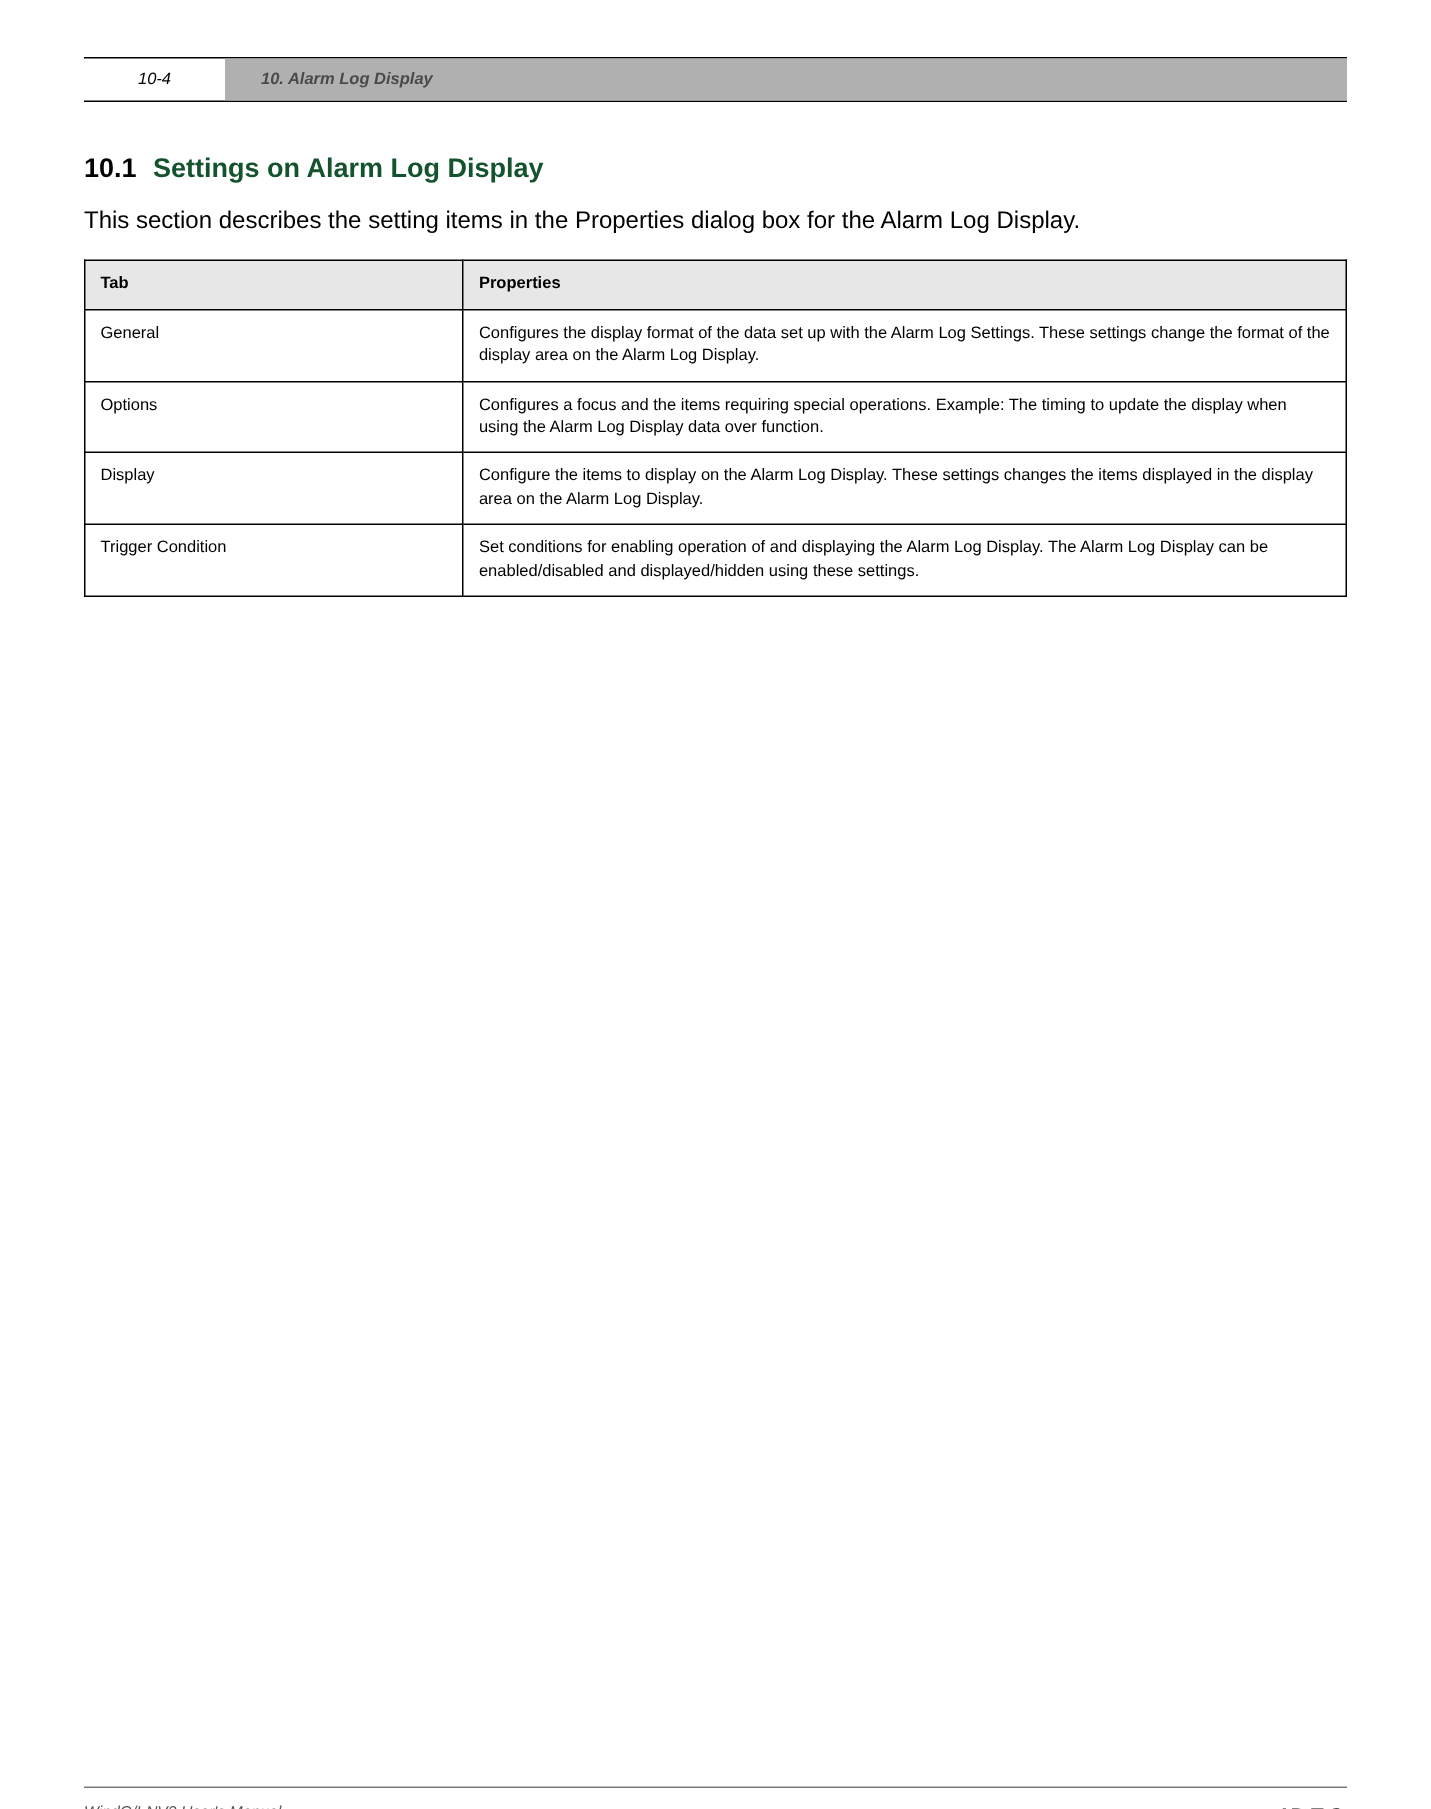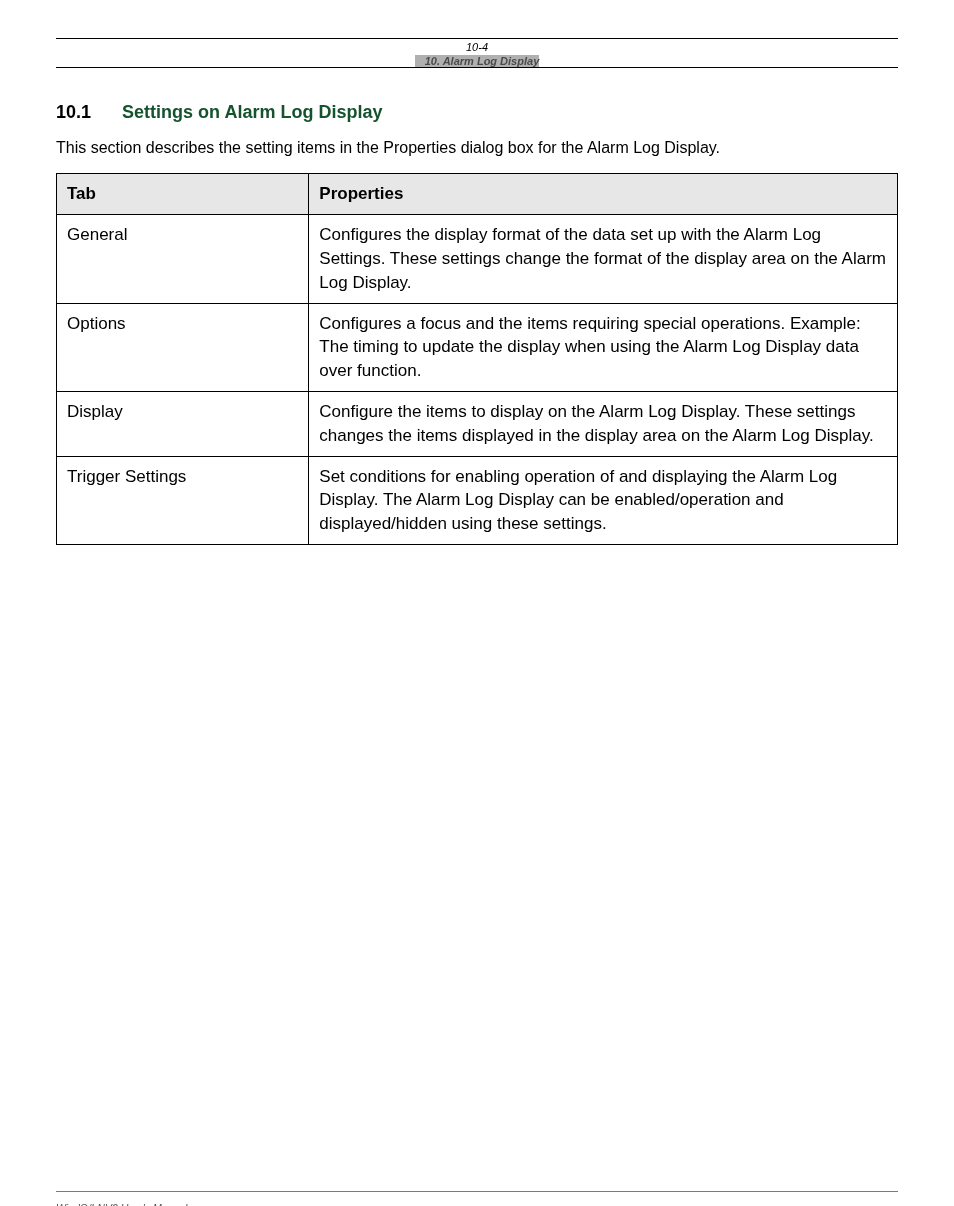--- a/index.html
+++ b/index.html
@@ -19,50 +19,49 @@
   }
   
   .header-bar {
     position: relative;
     height: 30px;
     margin-top: 38px;
     border-top: 1px solid #000;
     border-bottom: 1px solid #000;
     display: flex;
     align-items: center;
-    flex-direction: column;
   }
   .header-bar .page-num-box {
     width: 94px;
     height: 100%;
     display: flex;
     align-items: center;
     justify-content: center;
     font-size: 11px;
     font-style: italic;
     color: #000;
   }
   .header-bar .grey {
     flex: 1;
     height: 100%;
     background: #b0b0b0;
     display: flex;
     align-items: center;
-    padding-left: 10px;
+    padding-left: 24px;
     font-size: 11px;
     font-style: italic;
     font-weight: 600;
     color: #4a4a4a;
   }
   
   .section-heading {
     margin-top: 34px;
     display: flex;
     align-items: baseline;
-    gap: 31px;
+    gap: 11px;
   }
   .section-heading .num {
     font-size: 18px;
     font-weight: 700;
     color: #000;
   }
   .section-heading .title {
     font-size: 18px;
     font-weight: 700;
     color: #14532d;
@@ -70,21 +69,21 @@
   .intro {
     margin-top: 14px;
     font-size: 16px;
     line-height: 1.4;
   }
   
   table.data {
     width: 100%;
     border-collapse: collapse;
     margin-top: 14px;
-    font-size: 17px;
+    font-size: 11px;
   }
   table.data th, table.data td {
     border: 1px solid #000;
     padding: 8px 10px;
     text-align: left;
     vertical-align: top;
     line-height: 1.4;
   }
   table.data th {
     background: #e7e7e7;
@@ -160,22 +159,22 @@
       </tr>
       <tr>
         <td>Options</td>
         <td>Configures a focus and the items requiring special operations. Example: The timing to update the display when using the Alarm Log Display data over function.</td>
       </tr>
       <tr>
         <td>Display</td>
         <td>Configure the items to display on the Alarm Log Display. These settings changes the items displayed in the display area on the Alarm Log Display.</td>
       </tr>
       <tr>
-        <td>Trigger Settings</td>
-        <td>Set conditions for enabling operation of and displaying the Alarm Log Display. The Alarm Log Display can be enabled/operation and displayed/hidden using these settings.</td>
+        <td>Trigger Condition</td>
+        <td>Set conditions for enabling operation of and displaying the Alarm Log Display. The Alarm Log Display can be enabled/disabled and displayed/hidden using these settings.</td>
       </tr>
     </tbody>
   </table>
 
   <div class="footer-line"></div>
   <div class="footer-text">WindO/I-NV2 User's Manual</div>
   <div class="footer-logo">
     <span class="sq"></span>
     <span class="txt">IDEC</span>
   </div>

